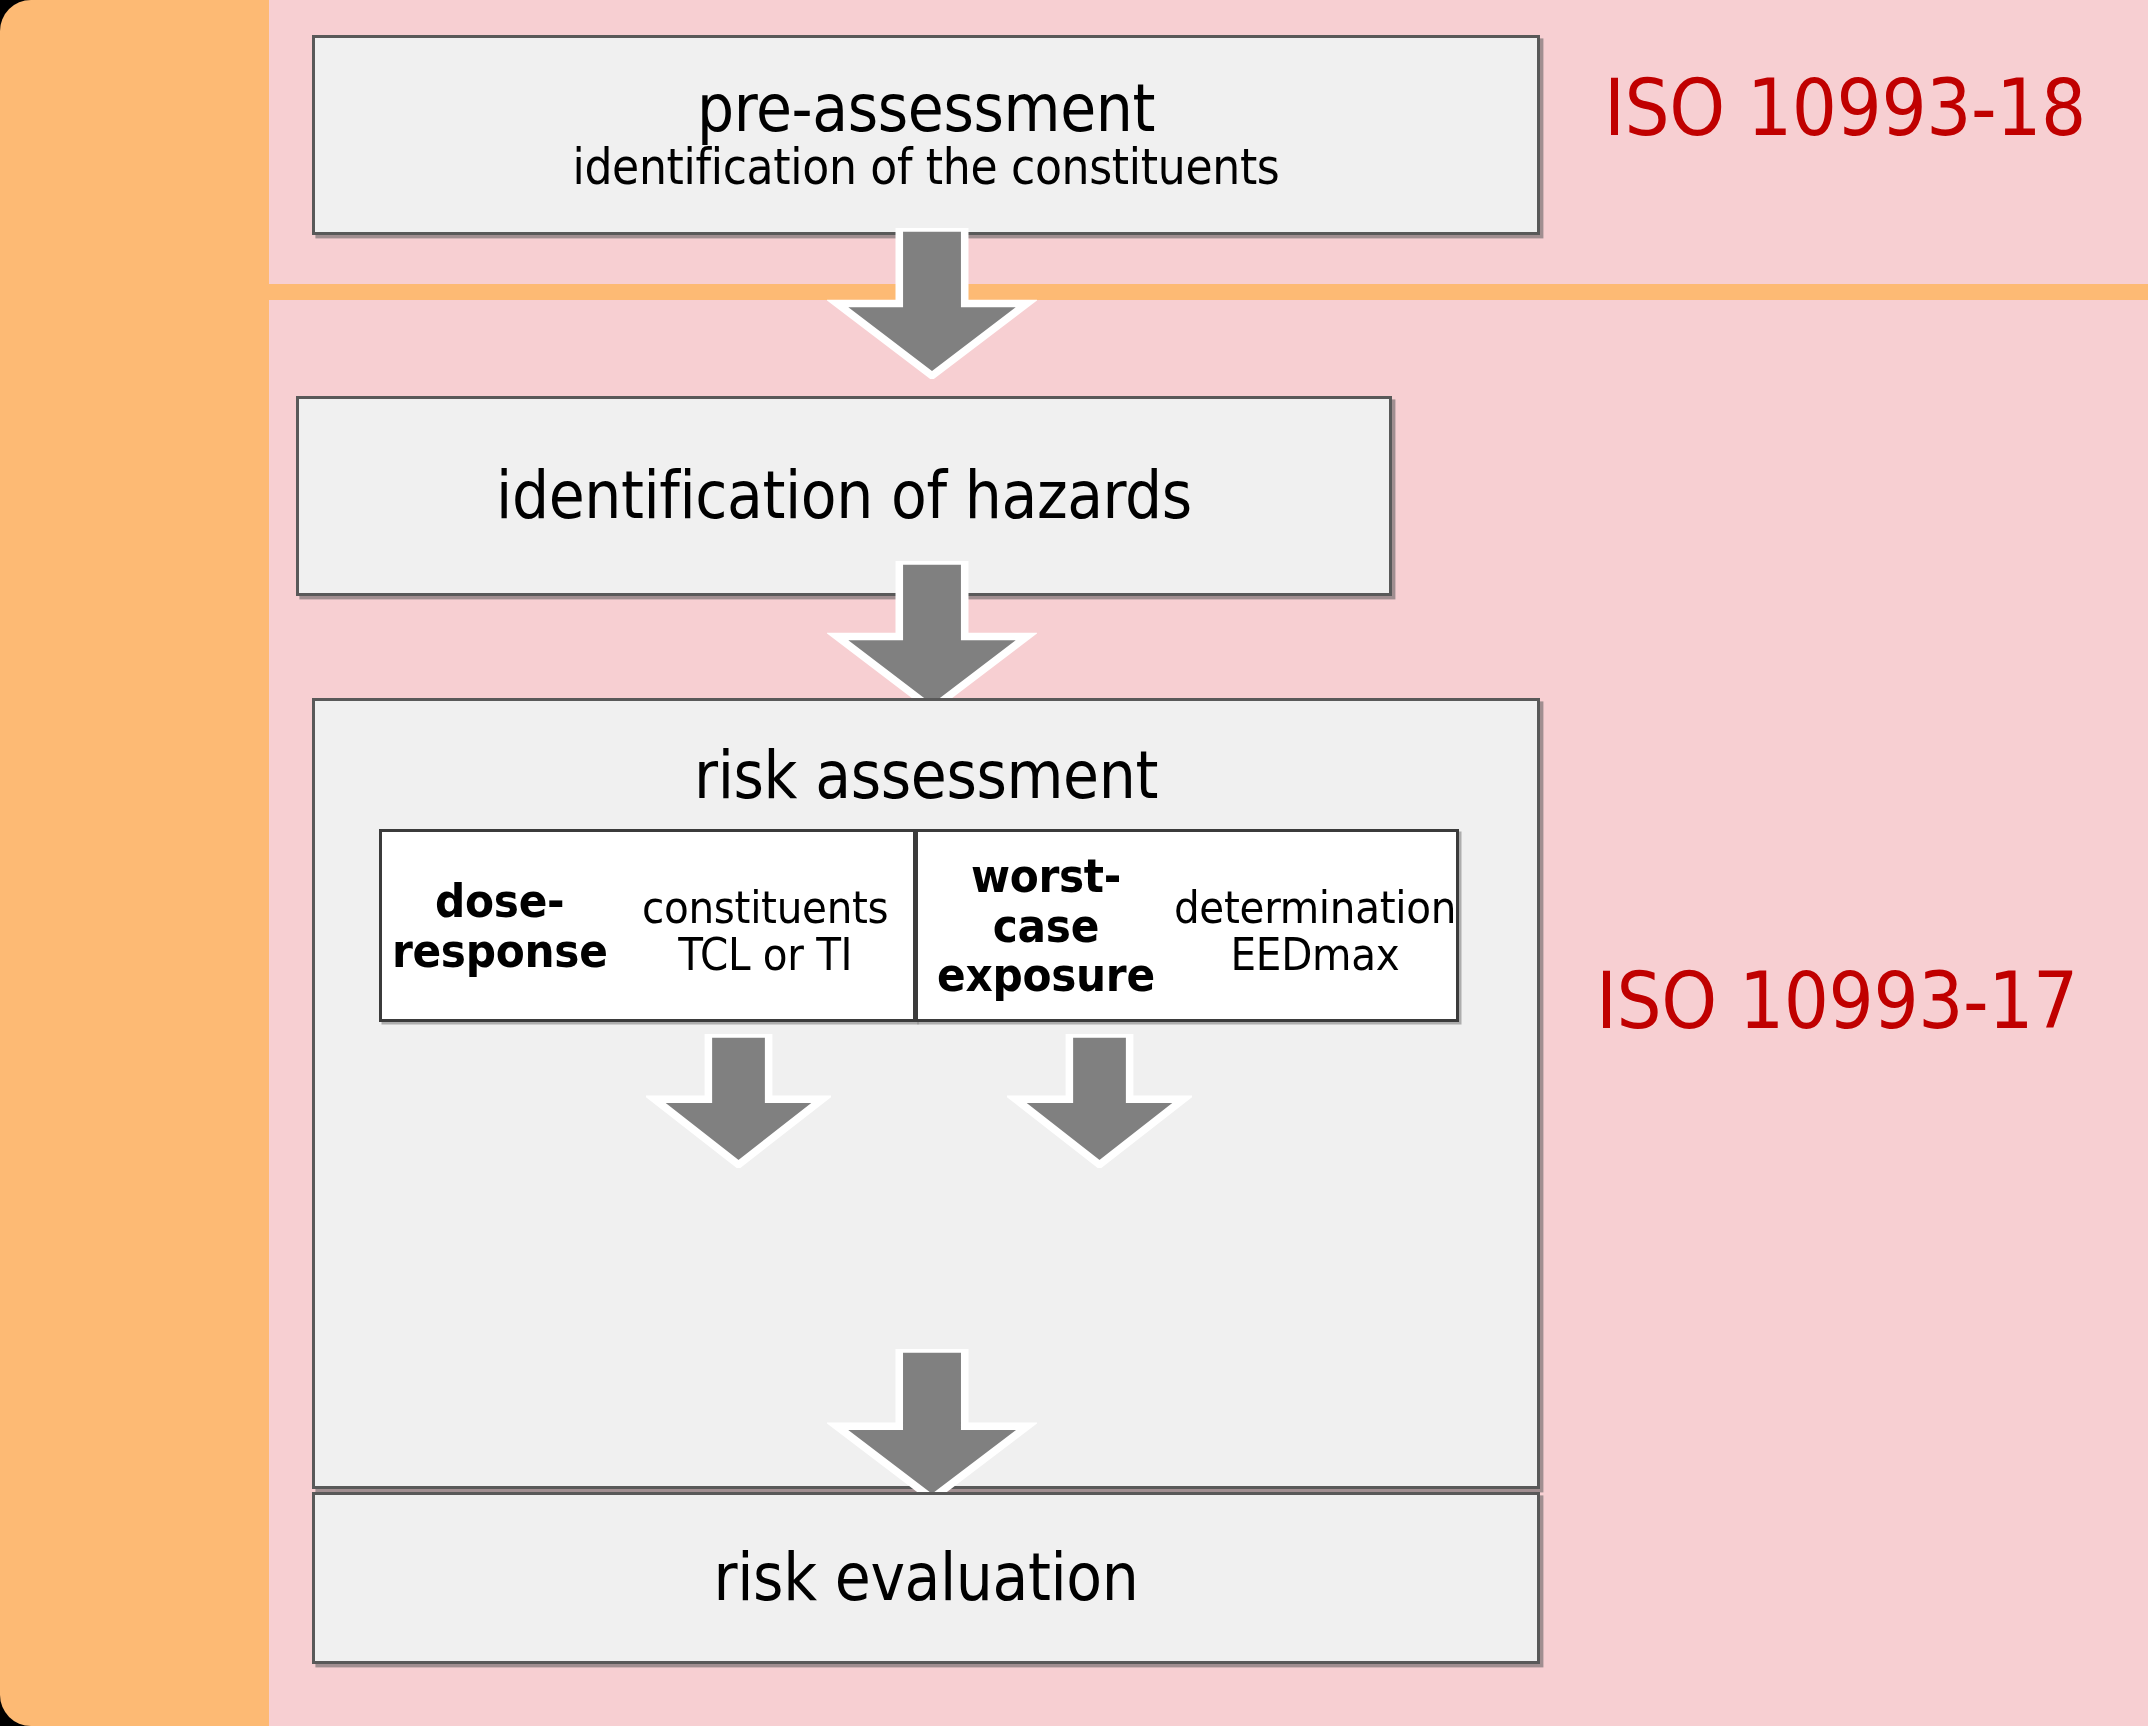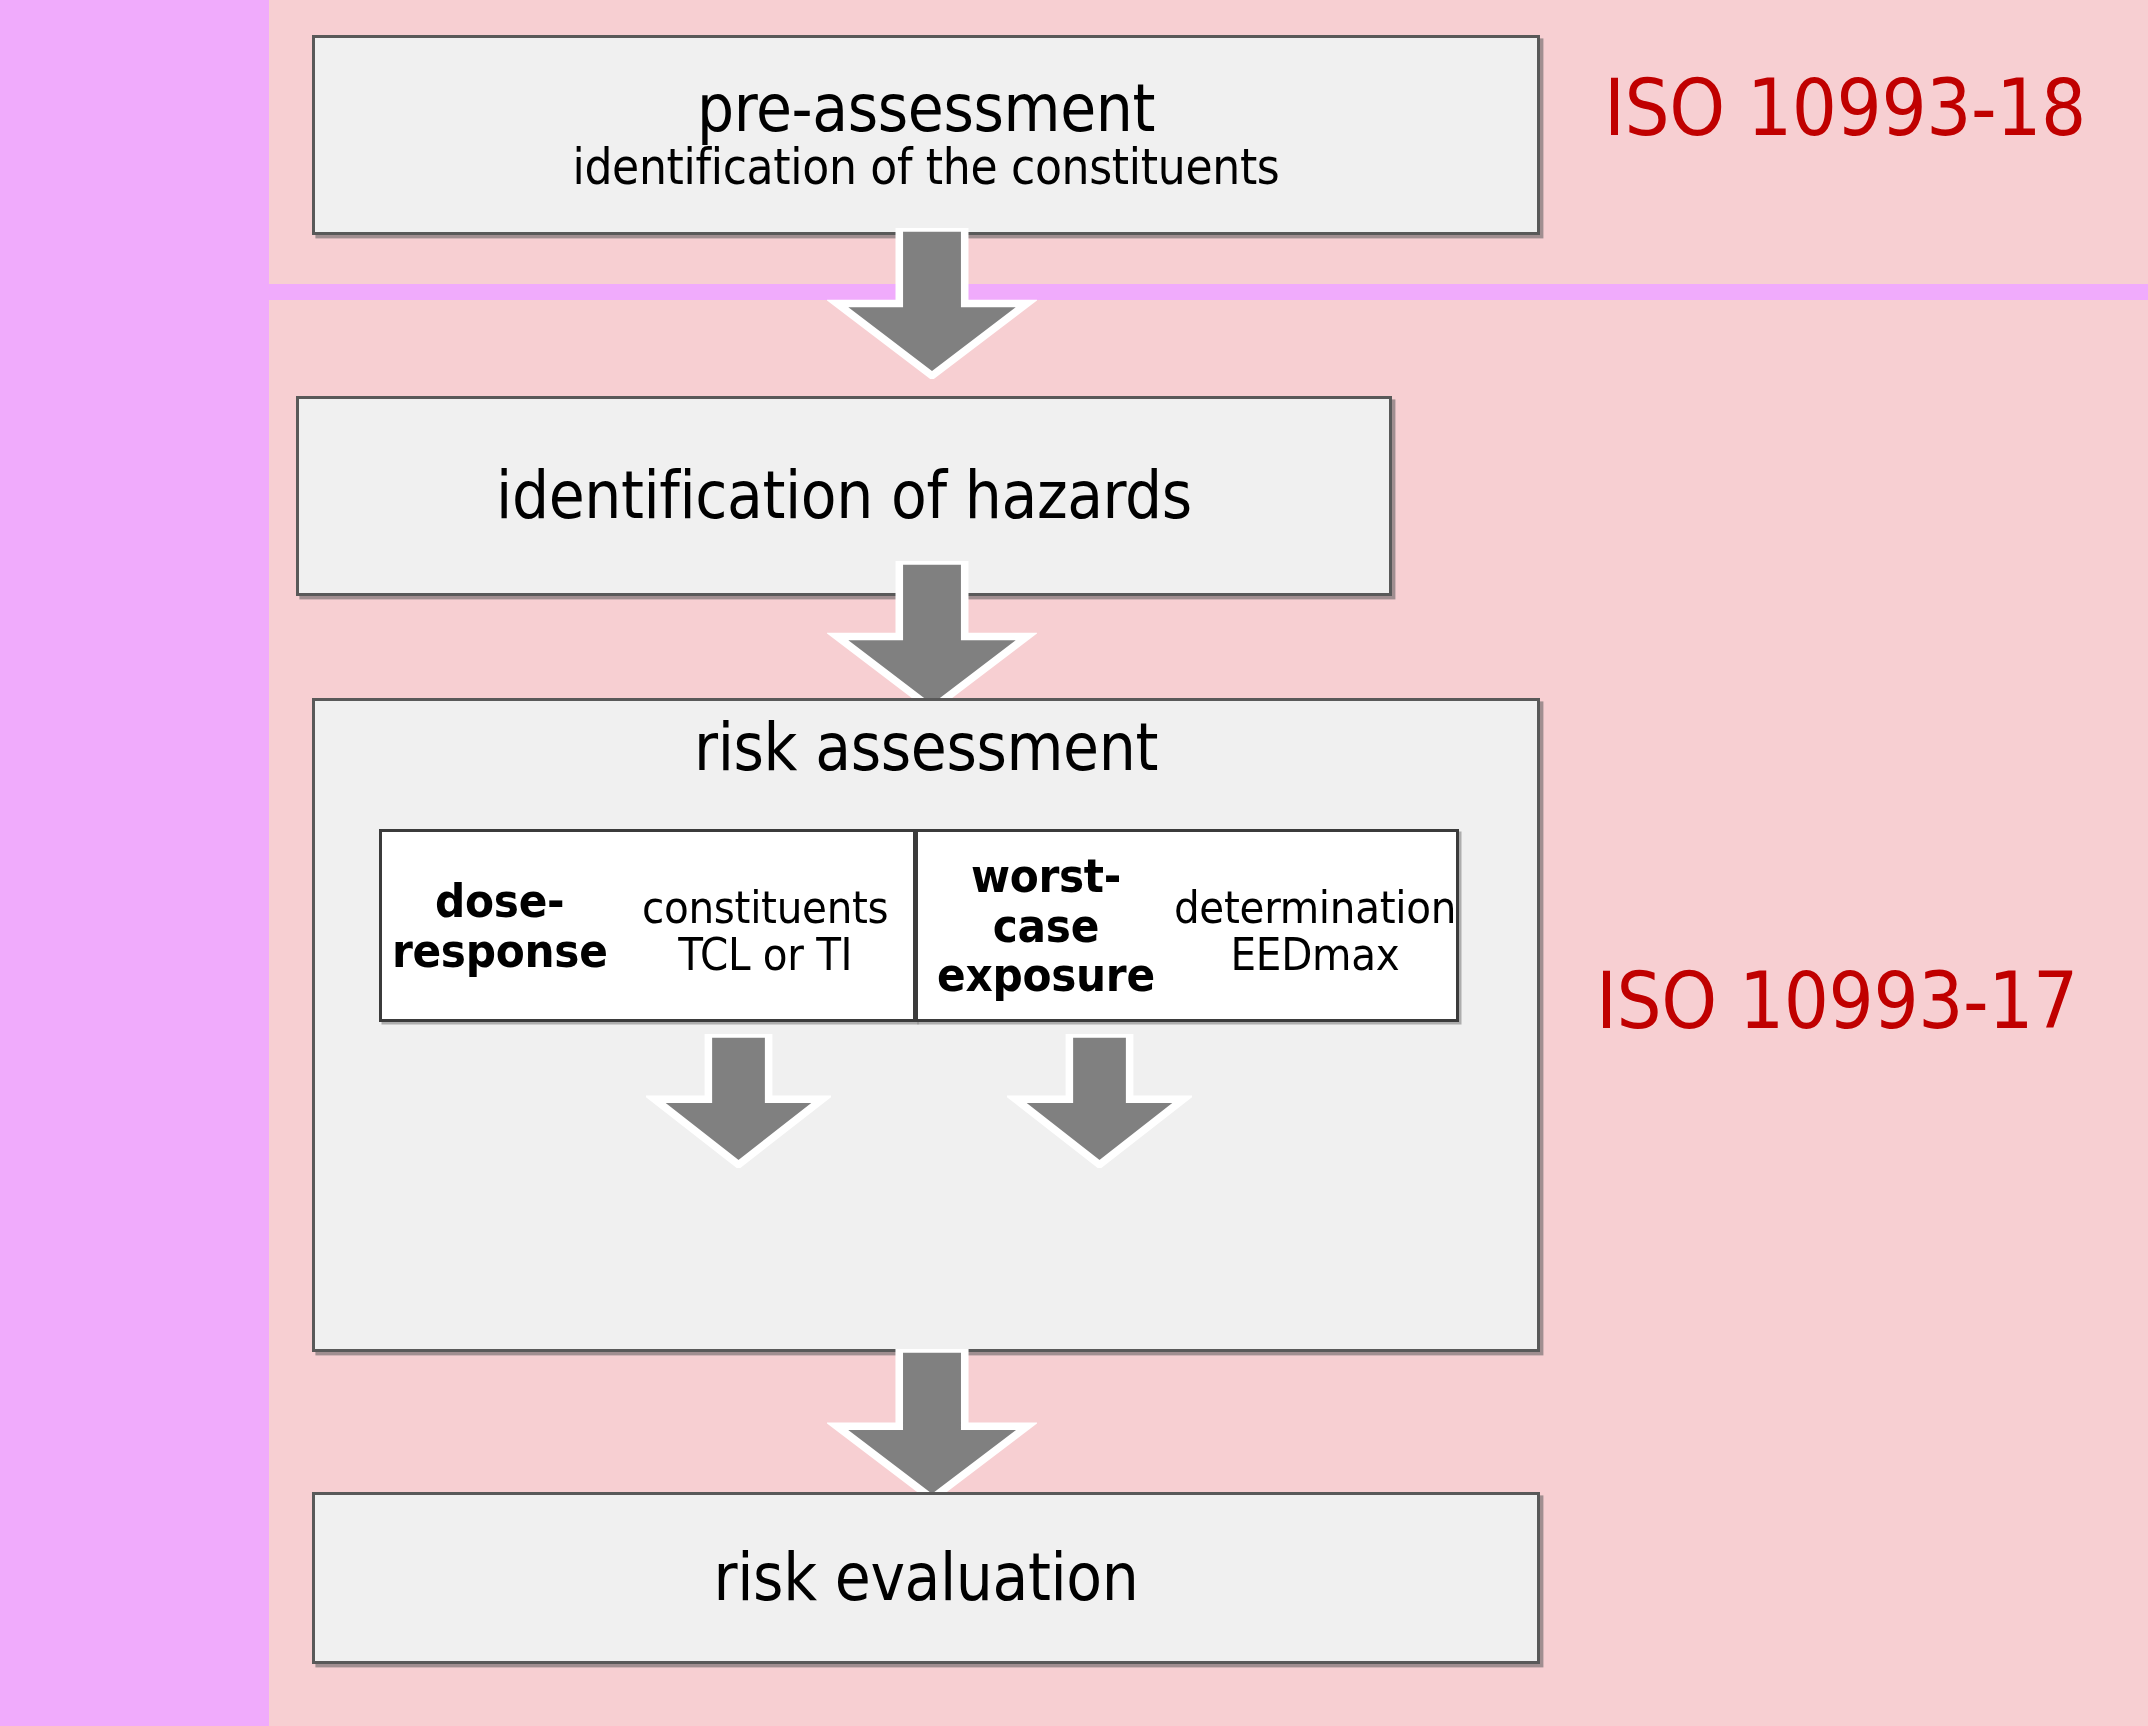--- a/index.html
+++ b/index.html
@@ -11,21 +11,22 @@
     width: 2148px;
     height: 1726px;
     font-family: "DejaVu Sans Condensed", "Liberation Sans Narrow", "Liberation Sans", sans-serif;
     overflow: hidden;
   }
 
   #root {
     position: relative;
     width: 2148px;
     height: 1726px;
-    background: #f0abfc;
+    background: #fdba74;
+    border-radius: 31px;
   }
 
   
   .panel {
     position: absolute;
     background: #f7cfd2;
   }
   #panel-18 {
     left: 269px;
     top: 0px;
@@ -107,23 +108,23 @@
     left: 296px;
     top: 366px;
     width: 1096px;
     height: 200px;
     margin-top: 30px;
   }
   #box-riskassessment {
     left: 312px;
     top: 698px;
     width: 1228px;
-    height: 654px;
+    height: 791px;
     justify-content: flex-start;
-    padding-top: 14px;
+    padding-top: 42px;
   }
   #box-riskevaluation {
     left: 312px;
     top: 1492px;
     width: 1228px;
     height: 172px;
   }
 
   #inner-dose {
     left: 64px;

